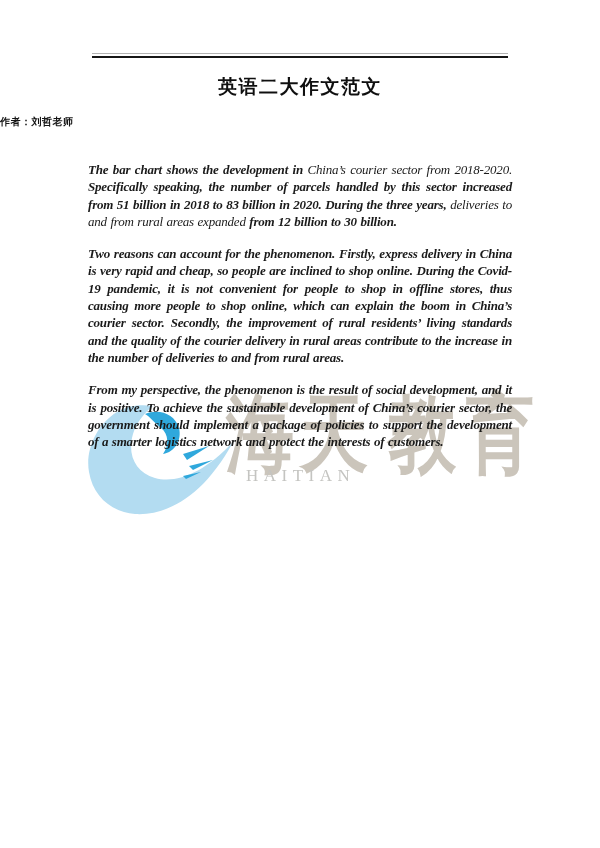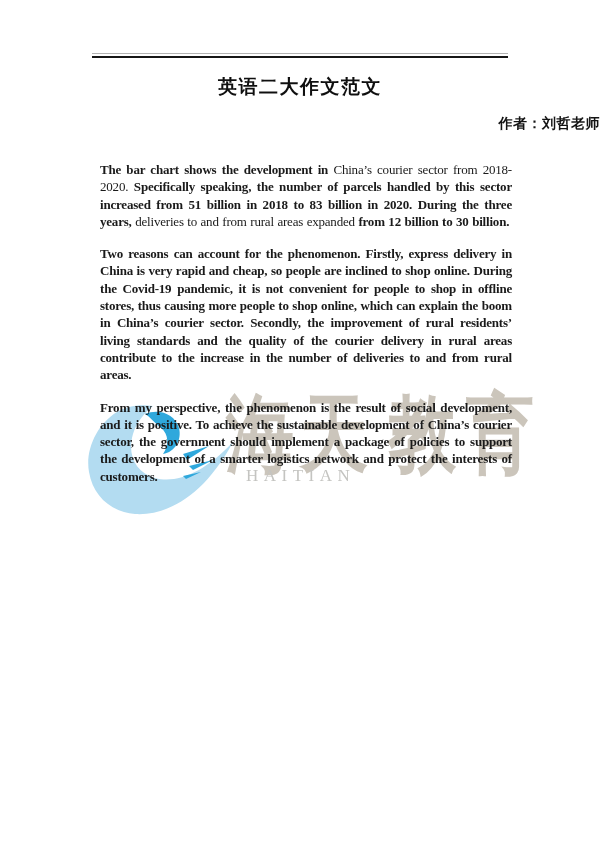--- a/index.html
+++ b/index.html
@@ -5,27 +5,27 @@
   html,body { margin:0; padding:0; background:#ffffff; }
   body { width:600px; height:848px; font-family:"Liberation Serif", serif; }
   .page { position:relative; width:600px; height:698px; background:#ffffff; overflow:hidden; }
 
   
   .top-rule { position:absolute; left:92px; top:53px; width:416px; border-top:1px solid #b3b3b3; }
   .top-rule::after { content:""; display:block; margin-top:1.5px; height:2.5px; background:#161616; }
 
   .title { position:absolute; left:0; top:74px; width:600px; text-align:center;
            font-size:19px; font-weight:bold; color:#0f0f0f; letter-spacing:1.5px; }
-  .author { position:absolute; left:0; top:115px; width:600px; text-align:right;
-            font-size:14px; font-weight:bold; color:#141414; letter-spacing:0.5px; }
+  .author { position:absolute; left:0; top:115px; width:600px; text-align:left;
+            font-size:10px; font-weight:bold; color:#141414; letter-spacing:0.5px; }
 
   .content { position:absolute; left:88px; top:161px; width:424px; z-index:2;
              font-size:13px; line-height:17.3px; color:#1a1a1a;
              text-align:justify; letter-spacing:-0.2px; word-spacing:0.5px; }
-  .content p { margin:0 0 15px 12px; }
+  .content p { margin:0 0 15px 0;font-style:italic; }
   .b { font-weight:bold; }
   .r { font-weight:normal; }
 
   
   .watermark { position:absolute; left:0; top:0; width:600px; height:848px; z-index:1; }
   .wm-logo { position:absolute; left:83px; top:402px; width:152px; height:114px; }
   .wm-cn { position:absolute; left:226px; top:390px; display:flex; align-items:flex-start;
            font-family:"DejaVu Serif", serif; font-weight:bold; font-size:68px; line-height:1;
            color:#cbc5bb; transform:scaleY(1.25); transform-origin:top left; }
   .wm-cn span:nth-child(1){ margin-right:6px; }

